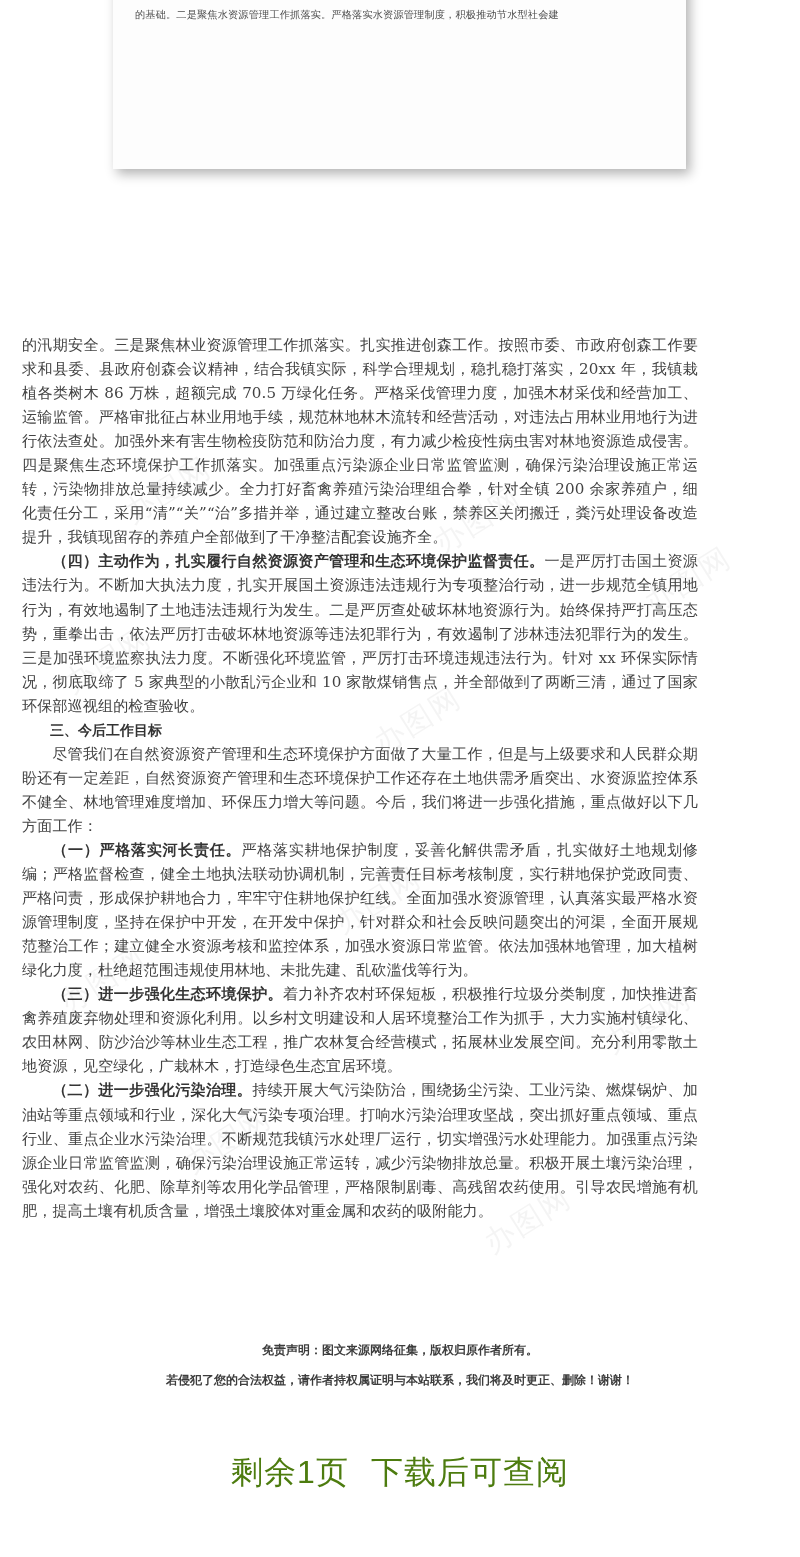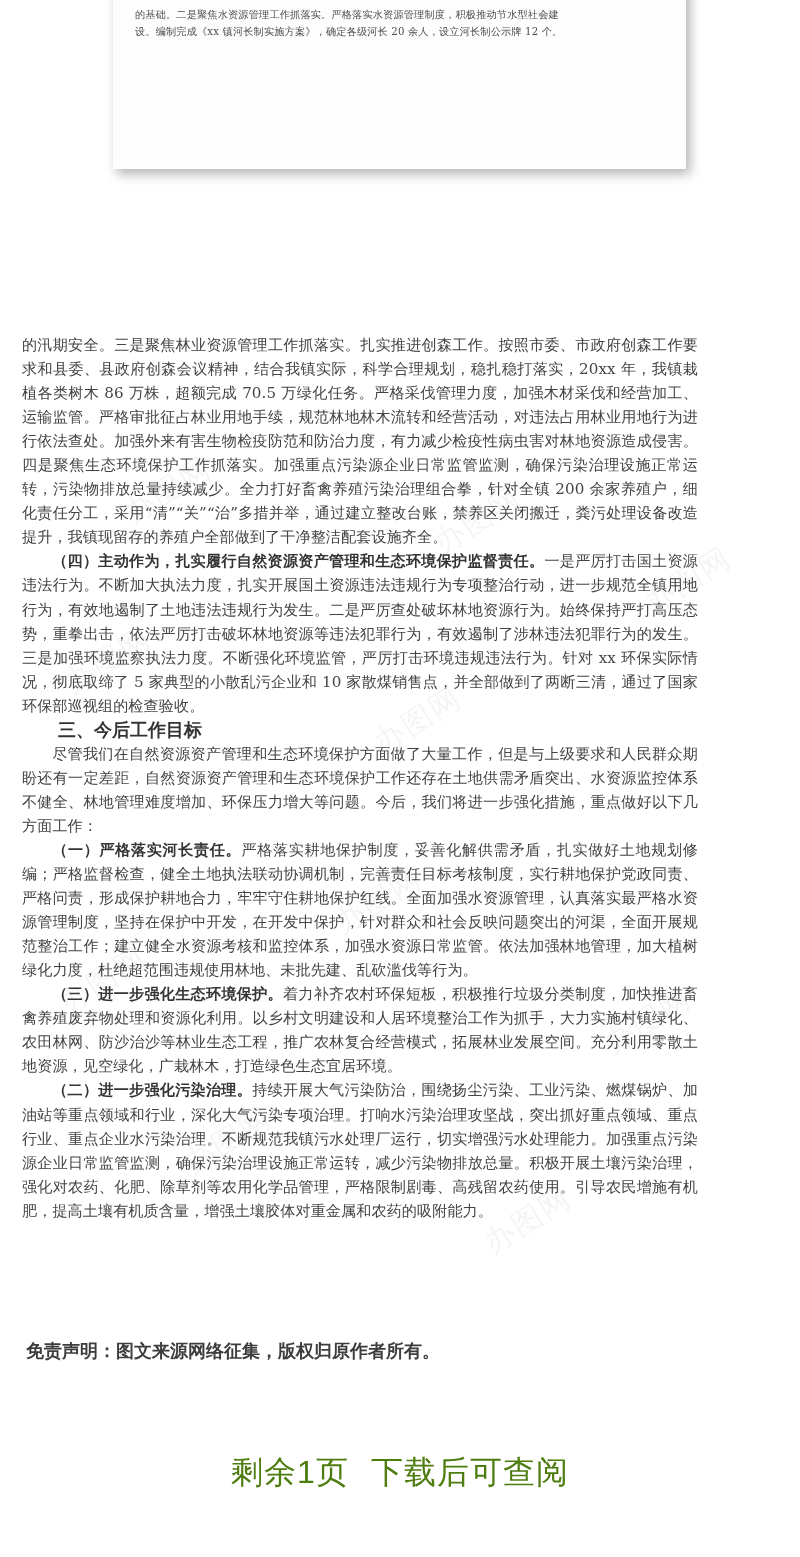--- a/index.html
+++ b/index.html
@@ -65,43 +65,44 @@
   }
   .para.indent { text-indent: 2em; }
   .para b, .para .bold {
     font-weight: bold;
     color: #343434;
   }
   .heading {
     margin: 0;
     padding: 0 22px;
     text-indent: 2em;
-    font-size: 18px;
+    font-size: 14px;
     line-height: 24.05px;
     font-weight: bold;
     color: #333333;
     font-family: "DejaVu Serif", "Liberation Serif", serif;
   }
 
   
   .disclaimer {
     position: absolute;
     left: 0;
     top: 1340px;
     width: 800px;
     padding: 0 26px;
     box-sizing: border-box;
   }
   .disclaimer p {
     margin: 0 0 9px 0;
-    font-size: 18px;
+    font-size: 12px;
     line-height: 21px;
     color: #3d3d3d;
     font-weight: bold;
     font-family: "DejaVu Serif", "Liberation Serif", serif;
+    text-align: center;
   }
 
   
   .cta {
     position: absolute;
     left: 0;
     top: 1449px;
     width: 800px;
     text-align: center;
     color: #4d7c0f;
@@ -123,21 +124,20 @@
     pointer-events: none;
     letter-spacing: 2px;
   }
 </style>
 </head>
 <body>
 
 <div class="page-card-wrap">
   <div class="page-card">
     <div class="card-line">的基础。二是聚焦水资源管理工作抓落实。严格落实水资源管理制度，积极推动节水型社会建</div>
-    <div class="card-line">设。编制完成《xx 镇河长制实施方案》，确定各级河长 20 余人，设立河长制公示牌 12 个。</div>
   </div>
 </div>
 
 <div class="doc-body">
 
   <p class="para"><span>的汛期安全。三是聚焦林业资源管理工作抓落实。扎实推进创森工作。按照市委、市政府创森工作要求和县委、县政府创森会议精神，结合我镇实际，科学合理规划，稳扎稳打落实，20xx 年，我镇栽植各类树木 86 万株，超额完成 70.5 万绿化任务。严格采伐管理力度，加强木材采伐和经营加工、运输监管。严格审批征占林业用地手续，规范林地林木流转和经营活动，对违法占用林业用地行为进行依法查处。加强外来有害生物检疫防范和防治力度，有力减少检疫性病虫害对林地资源造成侵害。四是聚焦生态环境保护工作抓落实。加强重点污染源企业日常监管监测，确保污染治理设施正常运转，污染物排放总量持续减少。全力打好畜禽养殖污染治理组合拳，针对全镇 200 余家养殖户，细化责任分工，采用“清”“关”“治”多措并举，通过建立整改台账，禁养区关闭搬迁，粪污处理设备改造提升，我镇现留存的养殖户全部做到了干净整洁配套设施齐全。</span></p>
 
   <p class="para indent"><b class="bold">（四）主动作为，扎实履行自然资源资产管理和生态环境保护监督责任。</b><span>一是严厉打击国土资源违法行为。不断加大执法力度，扎实开展国土资源违法违规行为专项整治行动，进一步规范全镇用地行为，有效地遏制了土地违法违规行为发生。二是严厉查处破坏林地资源行为。始终保持严打高压态势，重拳出击，依法严厉打击破坏林地资源等违法犯罪行为，有效遏制了涉林违法犯罪行为的发生。三是加强环境监察执法力度。不断强化环境监管，严厉打击环境违规违法行为。针对 xx 环保实际情况，彻底取缔了 5 家典型的小散乱污企业和 10 家散煤销售点，并全部做到了两断三清，通过了国家环保部巡视组的检查验收。</span></p>
 
   <h3 class="heading">三、今后工作目标</h3>
@@ -158,17 +158,18 @@
 <div class="wm" style="left:370px; top:700px;">办图网</div>
 <div class="wm" style="left:640px; top:560px;">办图网</div>
 <div class="wm" style="left:55px; top:960px;">办图网</div>
 <div class="wm" style="left:330px; top:880px;">办图网</div>
 <div class="wm" style="left:600px; top:1000px;">办图网</div>
 <div class="wm" style="left:180px; top:1120px;">办图网</div>
 <div class="wm" style="left:480px; top:1200px;">办图网</div>
 
 <div class="disclaimer">
   <p>免责声明：图文来源网络征集，版权归原作者所有。</p>
+  <p>若侵犯了您的合法权益，请作者持权属证明与本站联系，我们将及时更正、删除！谢谢！</p>
 </div>
 
 <div class="cta">
   <span>剩余1页</span><span class="gap"></span><span>下载后可查阅</span>
 </div>
 
 </body></html>

